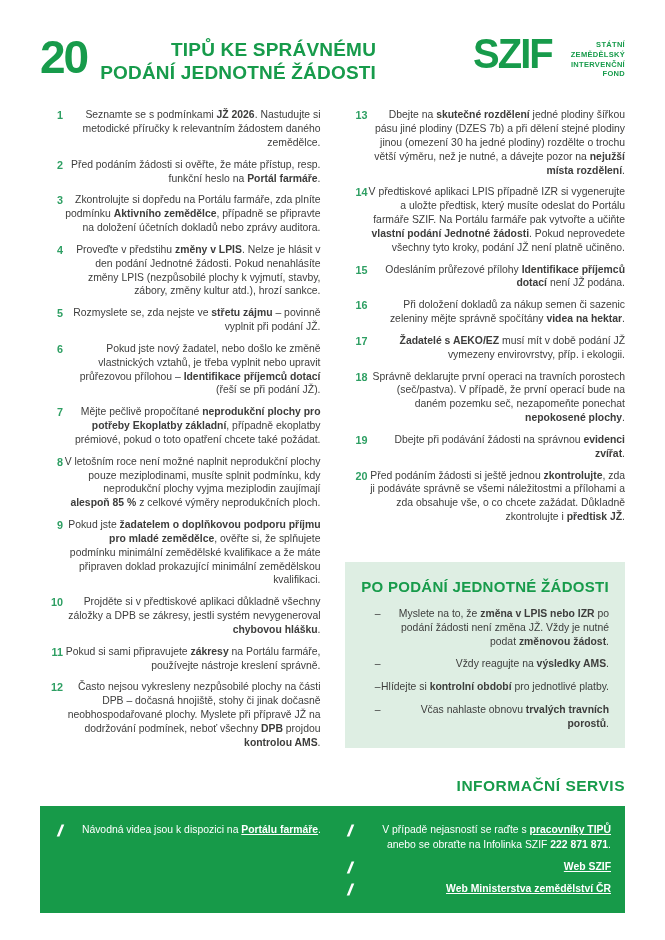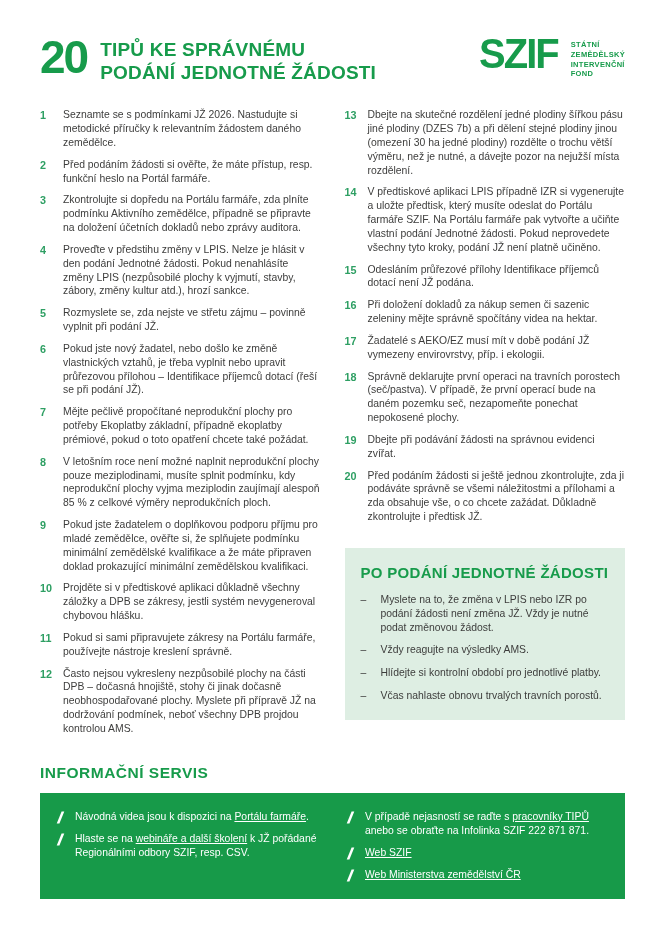--- a/index.html
+++ b/index.html
@@ -1,40 +1,40 @@
 <!DOCTYPE html>
 <html lang="cs" style="--brand-green: #179B4B; --number-green: #2E9F63; --text-dark: #3D3D3C; --mint-bg: #DEEEE3; --info-box-bg: #179A49; --white: #FFFFFF;"><head>
 <meta charset="utf-8">
 <style>
   html,body{margin:0;padding:0;background:#ffffff;}
   .page{width:665px;height:940px;background:#fff;font-family:"Liberation Sans",sans-serif;
-        box-sizing:border-box;padding:36px 40px 0 40px;position:relative;overflow:hidden;}
+        box-sizing:border-box;padding:36px 40px 0 40px;position:relative;overflow:hidden;text-align:right;}
 
   
   .hdr{display:flex;align-items:flex-start;}
   .big-num{font-size:46px;font-weight:700;color:var(--brand-green,#179B4B);line-height:.95;letter-spacing:-2px;}
   .title{margin-left:13px;padding-top:2px;font-size:19px;line-height:1.22;font-weight:700;
          color:var(--brand-green,#179B4B);letter-spacing:.2px;text-transform:uppercase;}
-  .logo{margin-left:auto;display:flex;gap:9px;align-items:flex-start;}
+  .logo{margin-left:auto;display:flex;gap:15px;align-items:flex-start;}
   .logo-word{font-size:42px;font-weight:700;color:var(--brand-green,#179B4B);line-height:.85;letter-spacing:-2px;
              transform:scaleX(.95);transform-origin:left top;}
   .logo-lines{font-size:7.5px;font-weight:700;color:var(--brand-green,#179B4B);line-height:1.3;
               letter-spacing:.3px;padding-top:4px;text-transform:uppercase;}
 
   
   .tips-grid{display:flex;gap:24px;margin-top:24px;}
   .col{flex:1;min-width:0;}
   .tip{display:flex;margin-bottom:8px;font-size:10.4px;line-height:1.33;color:var(--text-dark,#3D3D3C);}
   .tip-num{flex:0 0 23px;font-weight:700;color:var(--number-green,#2E9F63);font-size:10.8px;}
   .tip-text{flex:1;}
-  .b{font-weight:400;}
+  .b{font-weight:700;}
   .u{text-decoration:underline;}
 
   
-  .after-box{background:var(--mint-bg,#DEEEE3);margin-top:24px;padding:16px 16px 8px 16px;}
+  .after-box{background:var(--mint-bg,#DEEEE3);margin-top:38px;padding:16px 16px 8px 16px;}
   .after-box h2{margin:0 0 12px 0;font-size:15px;color:var(--brand-green,#179B4B);
                 letter-spacing:.3px;font-weight:700;}
   .abox-item{display:flex;margin-bottom:9px;font-size:10.4px;line-height:1.33;color:var(--text-dark,#3D3D3C);}
   .dash{flex:0 0 20px;}
   .abox-text{flex:1;}
 
   
   .info-heading{margin:20px 0 11px 0;font-size:15.5px;color:var(--brand-green,#179B4B);
                 letter-spacing:.5px;font-weight:700;}
   .info-box{background:var(--info-box-bg,#179A49);display:flex;gap:24px;padding:17px 14px 9px 15px;}
@@ -181,26 +181,20 @@
   <h2 class="info-heading">INFORMAČNÍ SERVIS</h2>
 
   <section class="info-box">
     <div class="info-col">
         <div class="info-item">
           <svg viewBox="0 0 20 24" class="pen">
             <polygon points="12,1 17,1 8,23 3,23" fill="#ffffff"></polygon>
           </svg>
           <div class="info-text"><span>Návodná videa jsou k dispozici na </span><span class="b u">Portálu farmáře</span><span>.</span></div>
         </div>
-        <div class="info-item">
-          <svg viewBox="0 0 20 24" class="pen">
-            <polygon points="12,1 17,1 8,23 3,23" fill="#ffffff"></polygon>
-          </svg>
-          <div class="info-text"><span>Hlaste se na </span><span class="b u">webináře a další školení</span><span> k JŽ pořádané Regionálními odbory SZIF, resp. CSV.</span></div>
-        </div>
       </div>
     <div class="info-col">
         <div class="info-item">
           <svg viewBox="0 0 20 24" class="pen">
             <polygon points="12,1 17,1 8,23 3,23" fill="#ffffff"></polygon>
           </svg>
           <div class="info-text"><span>V případě nejasností se raďte s </span><span class="b u">pracovníky TIPŮ</span><span> anebo se obraťte na Infolinka SZIF </span><span class="b">222 871 871</span><span>.</span></div>
         </div>
         <div class="info-item">
           <svg viewBox="0 0 20 24" class="pen">

